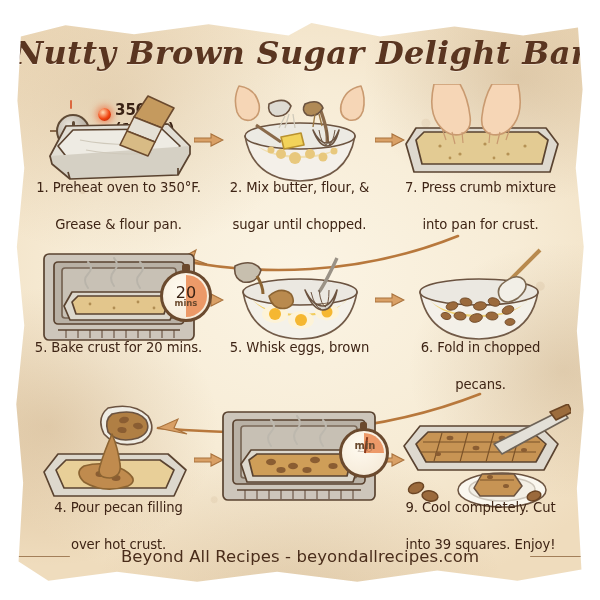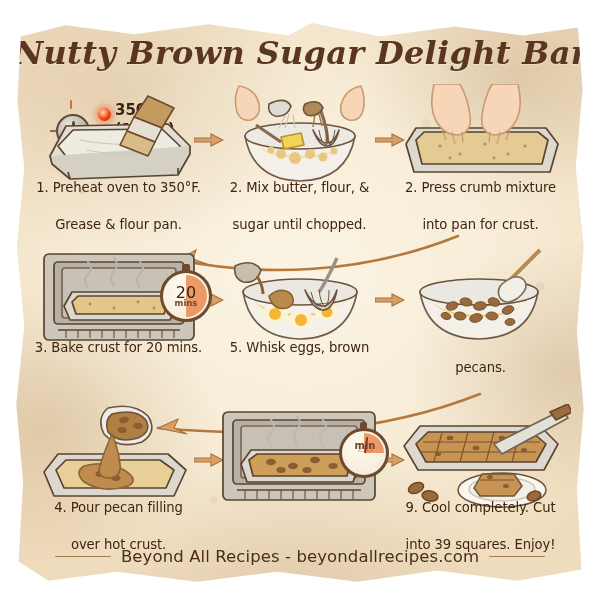--- a/index.html
+++ b/index.html
@@ -35,21 +35,21 @@
 
   
   #title{position:absolute;left:0;right:0;top:12px;text-align:center;
     font-family:"DejaVu Serif","Liberation Serif",serif;
     font-style:italic;font-weight:700;font-size:32px;letter-spacing:.3px;
     color:#5a3520;text-shadow:0 1px 0 rgba(255,255,255,.35);white-space:nowrap;}
 
   
   #footer{position:absolute;left:0;right:0;bottom:18px;text-align:center;
     font-size:16.5px;color:#4a2d1b;letter-spacing:.1px;
-    display:flex;align-items:center;justify-content:center;gap:10px;}
+    display:flex;align-items:center;justify-content:space-between;gap:10px;}
   .frule{height:1.6px;width:56px;background:#8a6038;opacity:.75;border-radius:2px;}
 
   
   .row{position:absolute;left:14px;width:544px;}
   #row1{top:62px;} #row2{top:222px;} #row3{top:382px;}
   .cell{position:absolute;width:181px;height:152px;}
   .c0{left:0;} .c1{left:181px;} .c2{left:362px;}
   .art{position:absolute;left:0;top:0;width:181px;height:104px;}
   .cap{position:absolute;left:4px;top:96px;width:173px;
        font-size:13.2px;line-height:1.28;color:#3e2415;text-align:center;
@@ -215,21 +215,21 @@
           </g>
           <g fill="#f6d6b6" stroke="#c99a70" stroke-width="1.6" stroke-linejoin="round">
             <path d="M44 0 q-6 26 4 40 q10 14 24 10 q10 -4 8 -18 q-2 -18 -10 -32z"></path>
             <path d="M128 0 q6 26 -4 40 q-10 14 -24 10 q-10 -4 -8 -18 q2 -18 10 -32z"></path>
             <path d="M52 44 l4 12 M62 48 l3 12 M72 48 l1 11" stroke-width="1.2" fill="none"></path>
             <path d="M120 44 l-4 12 M110 48 l-3 12 M100 48 l-1 11" stroke-width="1.2" fill="none"></path>
           </g>
         </svg>
       </div>
       <div class="cap">
-        <span>2. Press crumb mixture</span>
+        <span>7. Press crumb mixture</span>
         <span class="ln2">into pan for crust.</span>
       </div>
     </div>
   </div>
 
   <svg id="curve1" viewBox="0 0 544 52">
     <path d="M430 6 C330 46 230 46 150 30" fill="none" stroke="#b8783c" stroke-width="2.6" stroke-linecap="round"></path>
     <path d="M150 30 l18 -10 l-3 9 l14 5 z" fill="#d9a066" stroke="#a9723c" stroke-width="1.1"></path>
   </svg>
 
@@ -256,21 +256,21 @@
             </g>
             <g stroke="#b9b4aa" stroke-width="2" stroke-linecap="round">
               <path d="M60 44 q-6 -8 0 -14 q6 -6 0 -12"></path>
               <path d="M86 42 q-6 -8 0 -15 q6 -6 0 -13"></path>
               <path d="M112 44 q-6 -8 0 -14 q6 -6 0 -12"></path>
             </g>
           </g>
         </svg>
       </div>
       <div class="cap">
-        <span>3. Bake crust for 20 mins.</span>
+        <span>5. Bake crust for 20 mins.</span>
         <span class="ln2"></span>
       </div>
     </div>
 
     <div class="cell c1">
       <div class="arrow a-h">
         <svg viewBox="0 0 30 16" width="30" height="16">
             <path d="M0 6h17V2l12 6-12 6V10H0z" fill="#d9a066" stroke="#a9723c" stroke-width="1.1"></path>
           </svg>
       </div>
@@ -325,20 +325,21 @@
               <ellipse cx="118" cy="66" rx="6" ry="4" transform="rotate(-22 118 66)"></ellipse>
               <ellipse cx="56" cy="72" rx="5" ry="3.4" transform="rotate(16 56 72)"></ellipse>
               <ellipse cx="120" cy="78" rx="5" ry="3.4" transform="rotate(-6 120 78)"></ellipse>
             </g>
             <path d="M150 6 q-22 22 -34 34" stroke="#b88a4e" stroke-width="4"></path>
             <path d="M112 40 q14 -12 22 -4 q6 8 -6 18 q-12 8 -18 0 q-4 -8 2 -14z" fill="#f2efe7" stroke="#7e6a52"></path>
           </g>
         </svg>
       </div>
       <div class="cap">
+        <span>6. Fold in chopped</span>
         <span class="ln2">pecans.</span>
       </div>
     </div>
   </div>
 
   <svg id="curve2" viewBox="0 0 544 52">
     <path d="M452 4 C350 44 250 48 130 38" fill="none" stroke="#b8783c" stroke-width="2.6" stroke-linecap="round"></path>
     <path d="M130 38 l20 -9 l-4 9 l13 6 z" fill="#d9a066" stroke="#a9723c" stroke-width="1.1"></path>
   </svg>
 

